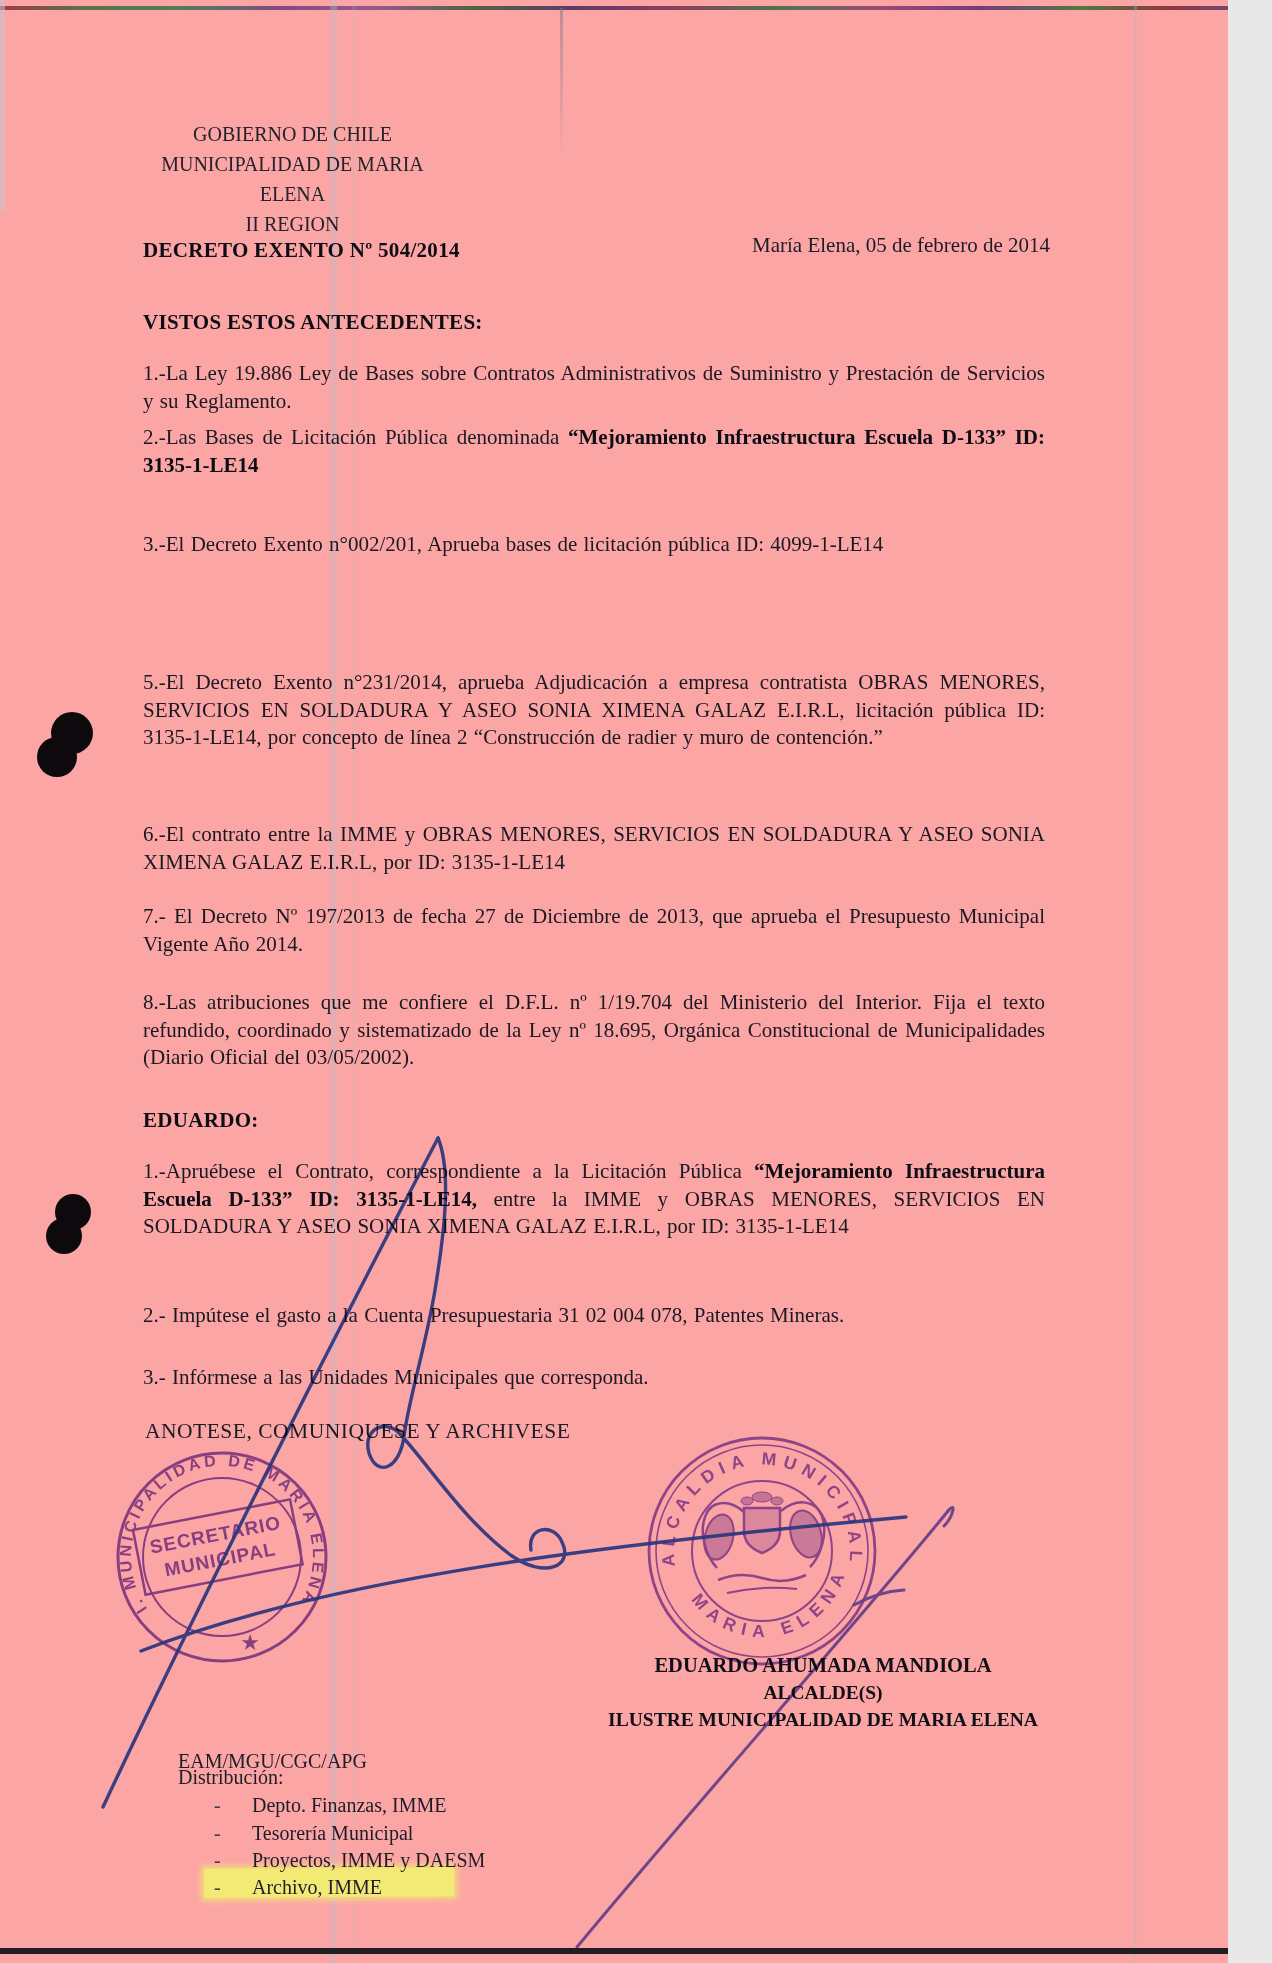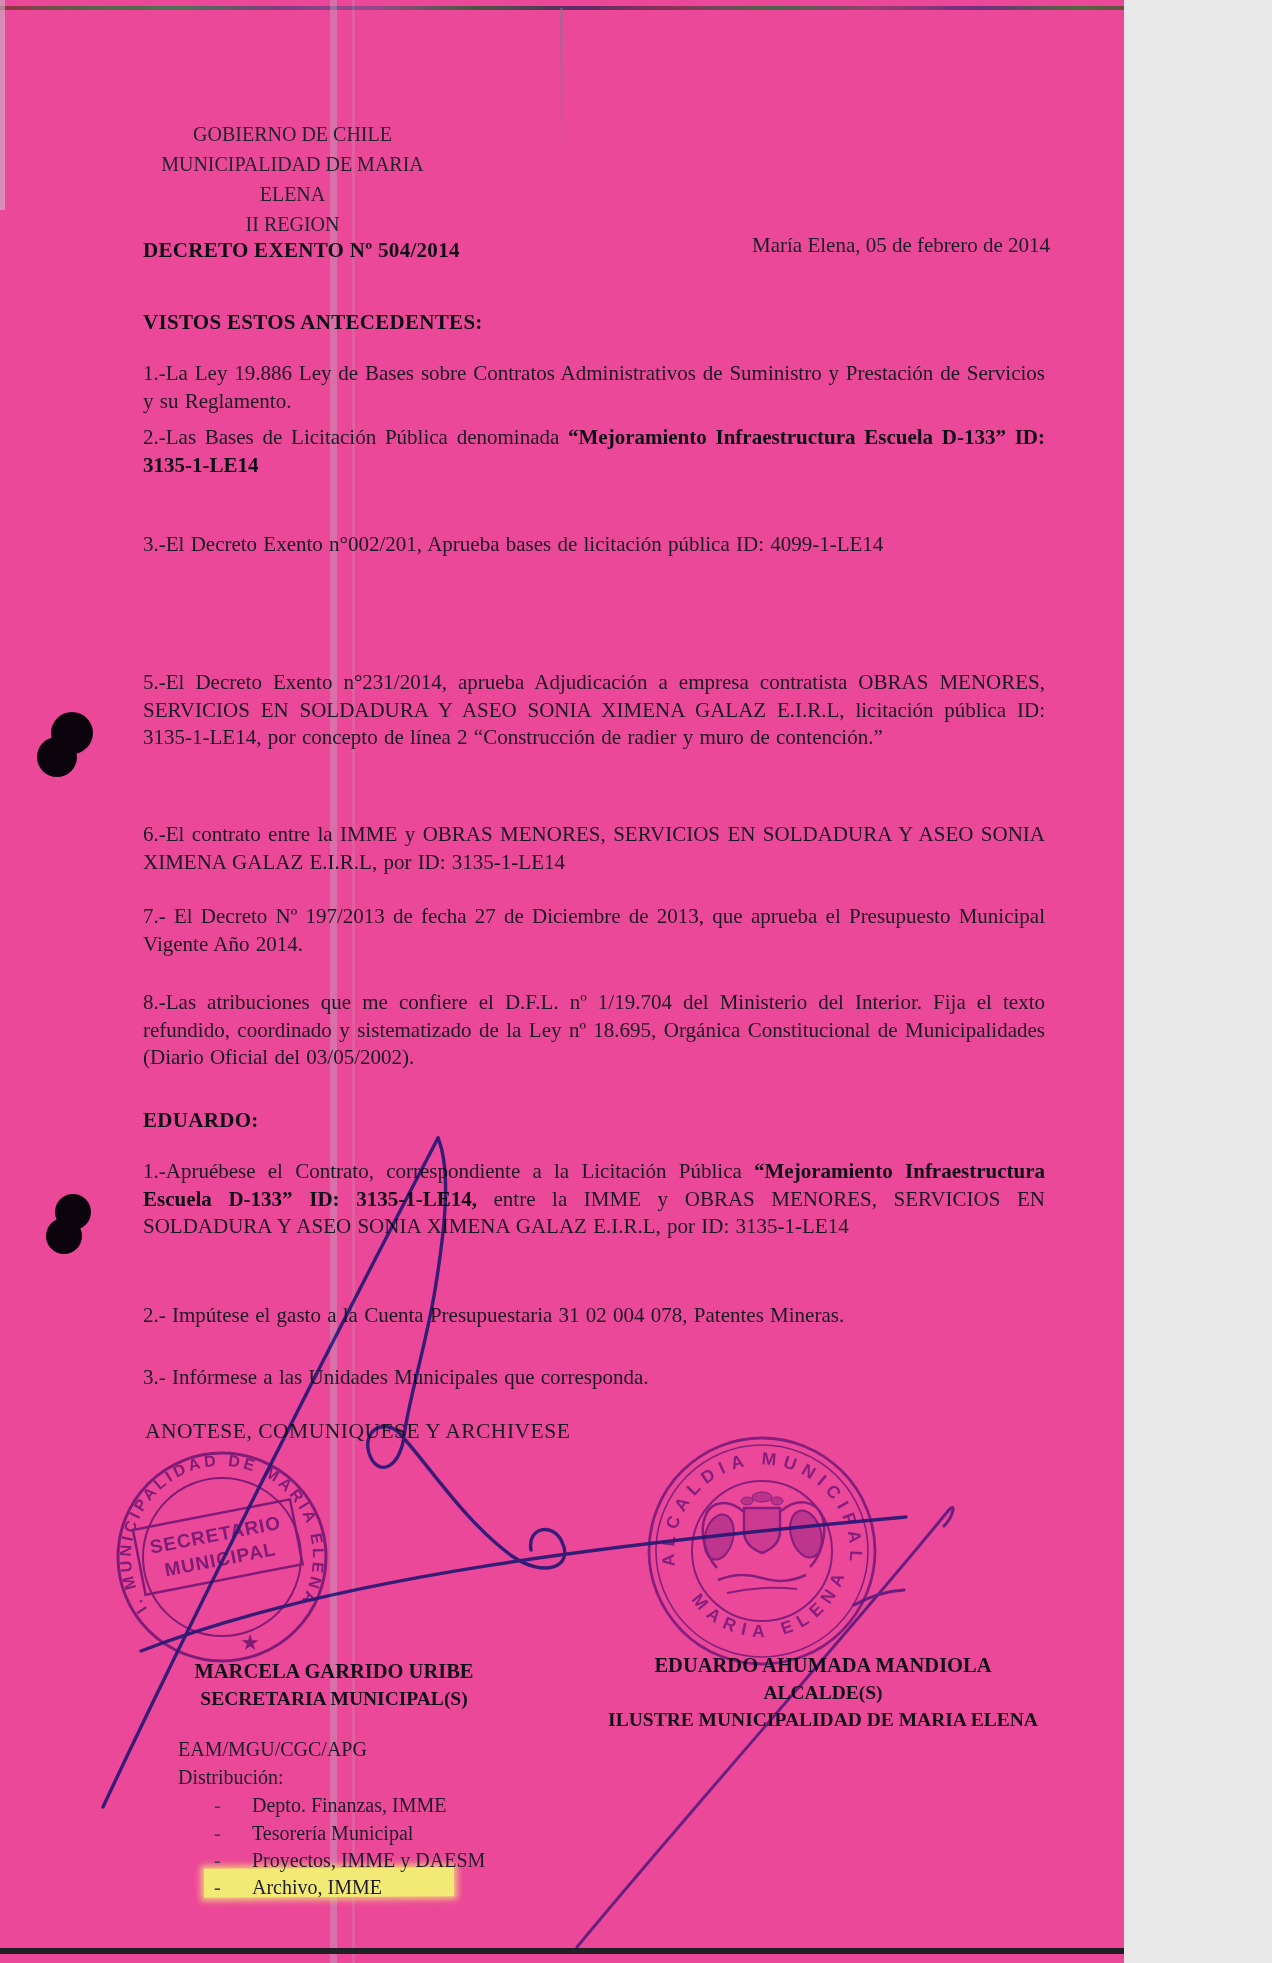--- a/index.html
+++ b/index.html
@@ -1,16 +1,16 @@
 <!DOCTYPE html>
 <html><head>
 <meta charset="utf-8">
 <style>
   html,body{margin:0;padding:0;background:#e8e8e8;}
-  .page{position:relative;width:1124px;height:1963px;background:#ec4899;overflow:hidden;
+  .page{position:relative;width:1228px;height:1963px;background:#fca5a5;overflow:hidden;
         font-family:"Liberation Serif",serif;color:#1a1a26;}
   
   .scan-top{position:absolute;top:6px;left:0;width:1272px;height:4px;opacity:.85;
     background:linear-gradient(90deg,#8a2a3a 0%,#3a6a3a 7%,#2f7a4a 14%,#6a3b7a 22%,#8a4a8a 29%,
     #2f5a33 37%,#43275a 45%,#7a2d4f 53%,#2f6a3f 61%,#8a3a6a 69%,#5a2a7a 77%,#33702f 85%,#7a2430 92%,#3a4a8a 100%);}
   .scan-bottom{position:absolute;top:1948px;left:0;width:1272px;height:6px;background:#201f24;}
   .fold-a{position:absolute;top:0;left:330px;width:7px;height:1963px;background:rgba(186,190,202,.35);}
   .fold-b{position:absolute;top:0;left:352px;width:3px;height:1963px;background:rgba(186,190,202,.18);}
   .streak-right{position:absolute;top:0;left:1134px;width:3px;height:1963px;background:rgba(178,182,196,.32);}
   .edge-left{position:absolute;top:0;left:0;width:5px;height:210px;background:rgba(198,198,205,.55);}
@@ -25,21 +25,21 @@
     text-align:justify;color:#191924;word-spacing:1px;}
   .para .b{font-weight:bold;color:#0d0d16;}
   .closing{position:absolute;top:1419px;left:145px;font-size:21.5px;color:#1b1b26;letter-spacing:.5px;}
   
   .sig{position:absolute;text-align:center;font-weight:bold;color:#101019;}
   .sig-left{top:1658px;left:143px;width:382px;}
   .sig-right{top:1652px;left:572px;width:502px;}
   .sig .nm{font-size:20.5px;line-height:27px;}
   .sig .tt{font-size:19.5px;line-height:27px;}
   .footer{position:absolute;left:178px;top:1738px;font-size:20px;color:#1d1d2a;}
-  .initials{position:absolute;left:0;top:0;white-space:nowrap;}
+  .initials{position:absolute;left:0;top:12px;white-space:nowrap;}
   .dist-label{position:absolute;left:0;top:28px;white-space:nowrap;}
   .dist-item{position:absolute;left:36px;white-space:nowrap;z-index:3;}
   .dist-item .dash{display:inline-block;width:38px;color:#3c3c52;}
   .hl{position:absolute;left:204px;top:1868px;width:250px;height:29px;background:#f2ea74;
       box-shadow:0 0 6px 3px rgba(242,234,116,.8);transform:rotate(-.4deg);z-index:1;}
   
   .overlay{position:absolute;top:0;left:0;z-index:5;mix-blend-mode:multiply;pointer-events:none;}
   .stamp-txt{font-family:"Liberation Sans",sans-serif;font-weight:bold;}
 </style>
 </head>
@@ -74,24 +74,20 @@
   <div class="para" style="top:989px"><span>8.-Las atribuciones que me confiere el D.F.L. nº 1/19.704 del Ministerio del Interior. Fija el texto refundido, coordinado y sistematizado de la Ley nº 18.695, Orgánica Constitucional de Municipalidades (Diario Oficial del 03/05/2002).</span></div>
 
   <div class="h" style="top:1108px">EDUARDO:</div>
 
   <div class="para" style="top:1158px"><span>1.-Apruébese el Contrato, correspondiente a la Licitación Pública </span><span class="b">“Mejoramiento Infraestructura Escuela D-133” ID: 3135-1-LE14,</span><span> entre la IMME y  OBRAS MENORES, SERVICIOS EN SOLDADURA Y ASEO SONIA XIMENA GALAZ E.I.R.L, por ID: 3135-1-LE14</span></div>
   <div class="para" style="top:1302px"><span>2.- Impútese el gasto a la Cuenta Presupuestaria 31 02 004 078, Patentes Mineras.</span></div>
   <div class="para" style="top:1364px"><span>3.- Infórmese a las Unidades Municipales que corresponda.</span></div>
 
   <div class="closing">ANOTESE, COMUNIQUESE Y ARCHIVESE</div>
 
-  <div class="sig sig-left">
-    <div class="nm">MARCELA GARRIDO URIBE</div>
-    <div class="tt">SECRETARIA MUNICIPAL(S)</div>
-  </div>
   <div class="sig sig-right">
     <div class="nm">EDUARDO AHUMADA MANDIOLA</div>
     <div class="tt">ALCALDE(S)</div>
     <div class="tt">ILUSTRE MUNICIPALIDAD DE MARIA ELENA</div>
   </div>
 
   <div class="hl"></div>
 
   <div class="footer">
     <div class="initials">EAM/MGU/CGC/APG</div>

